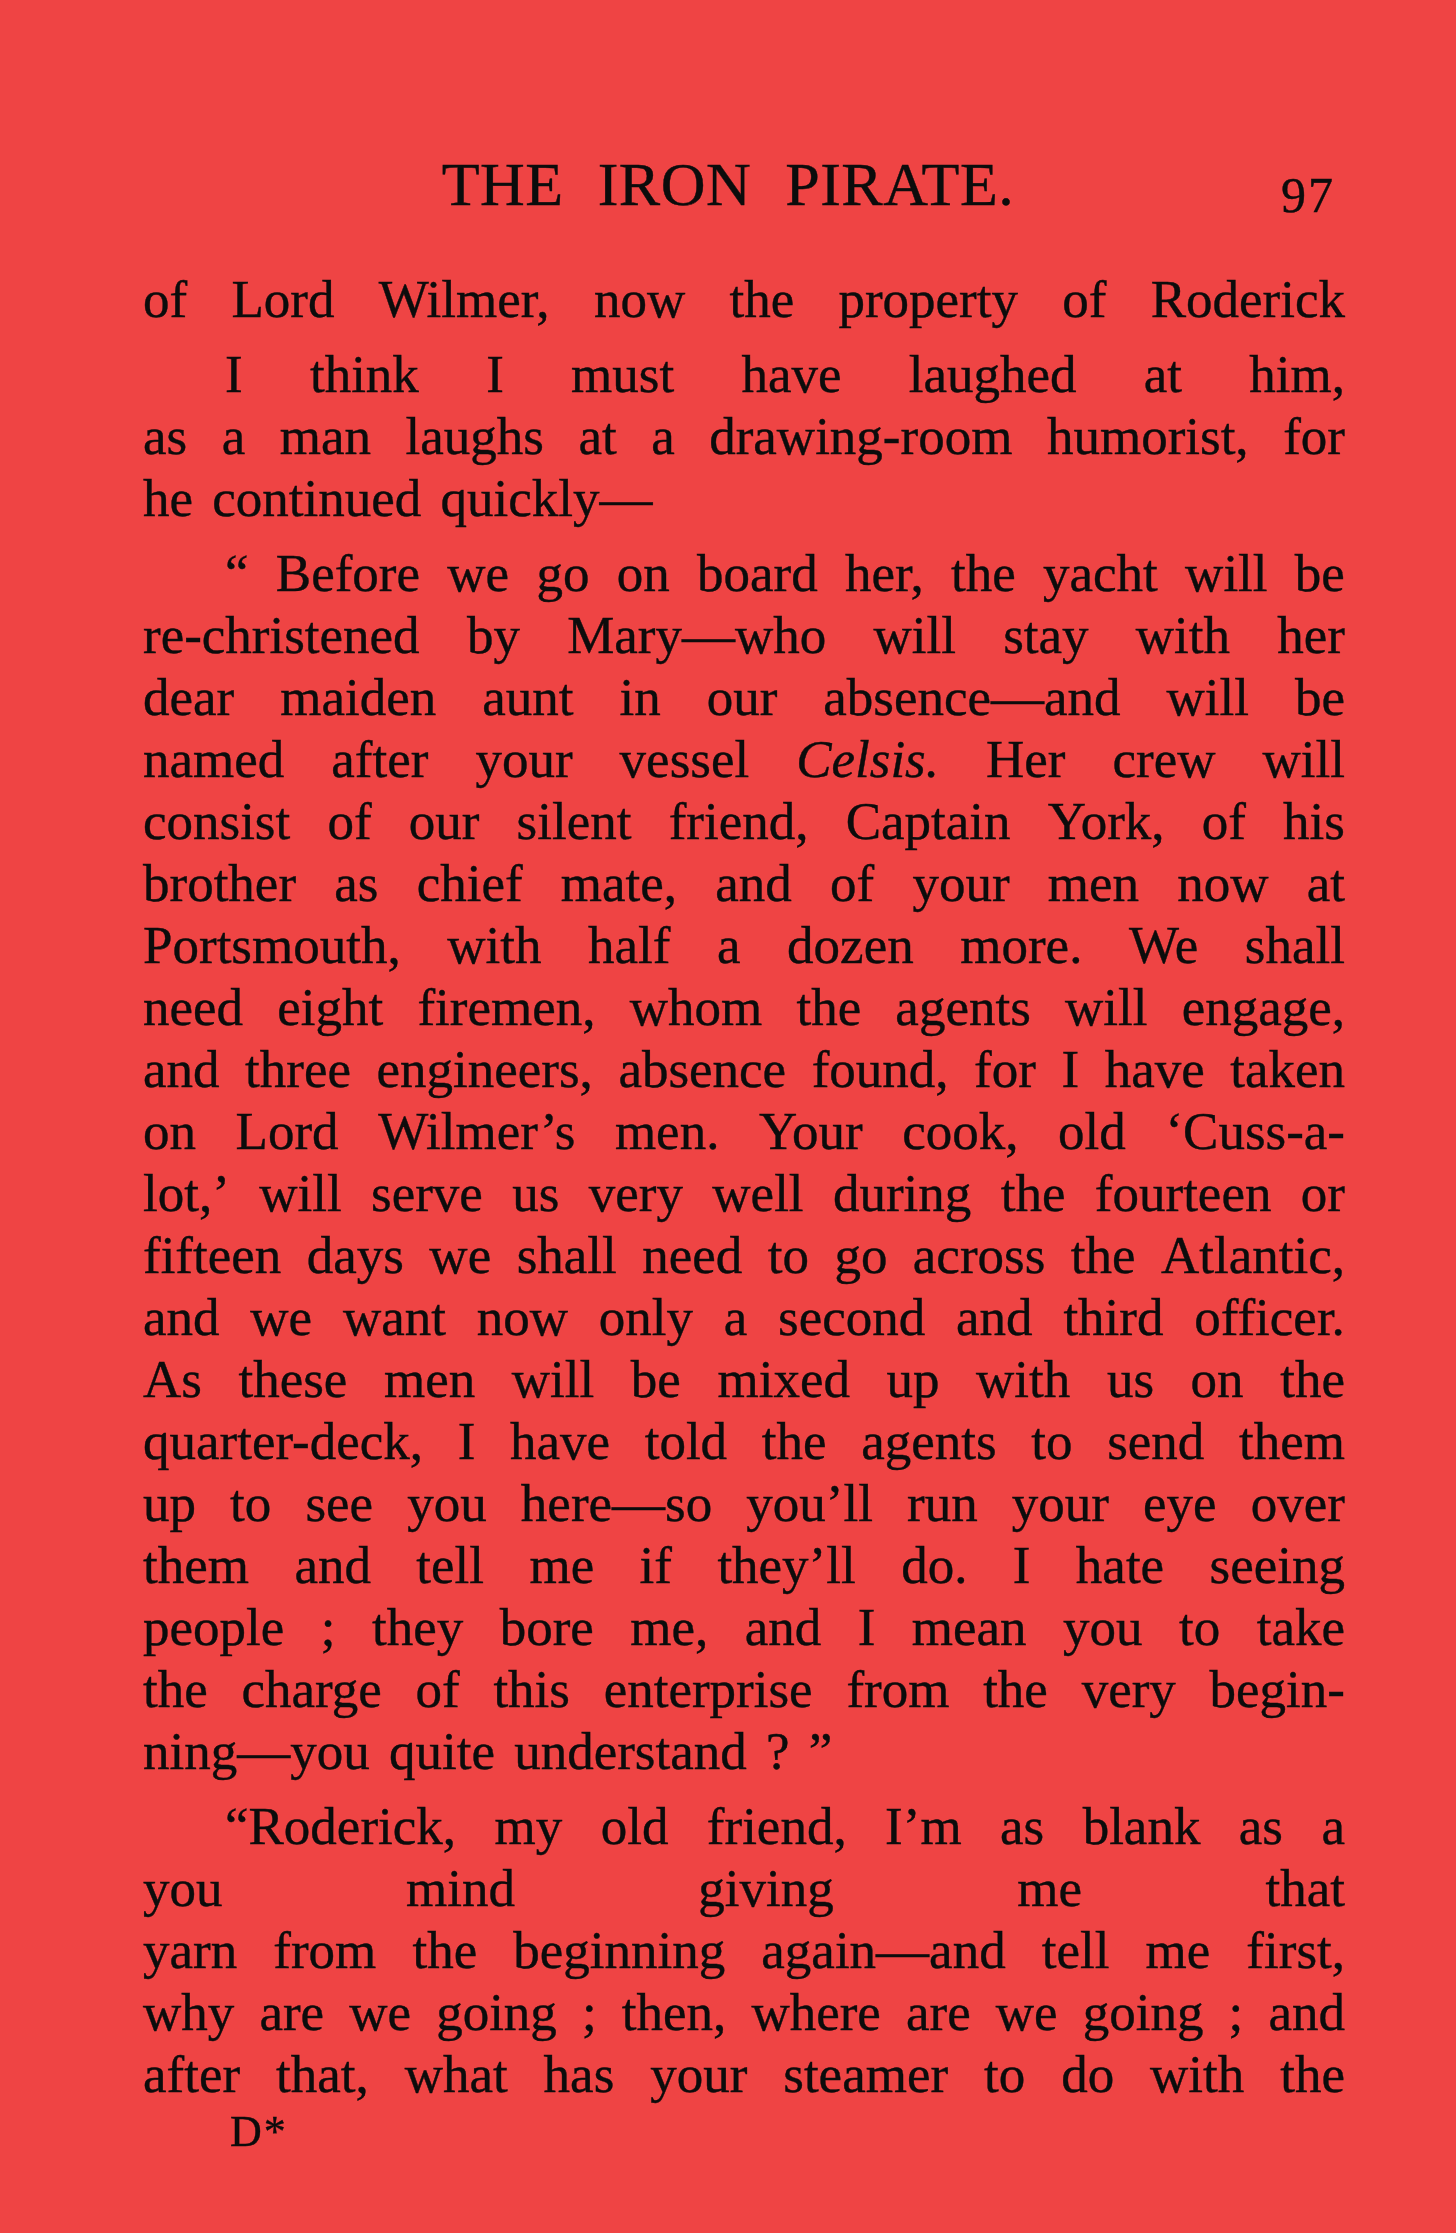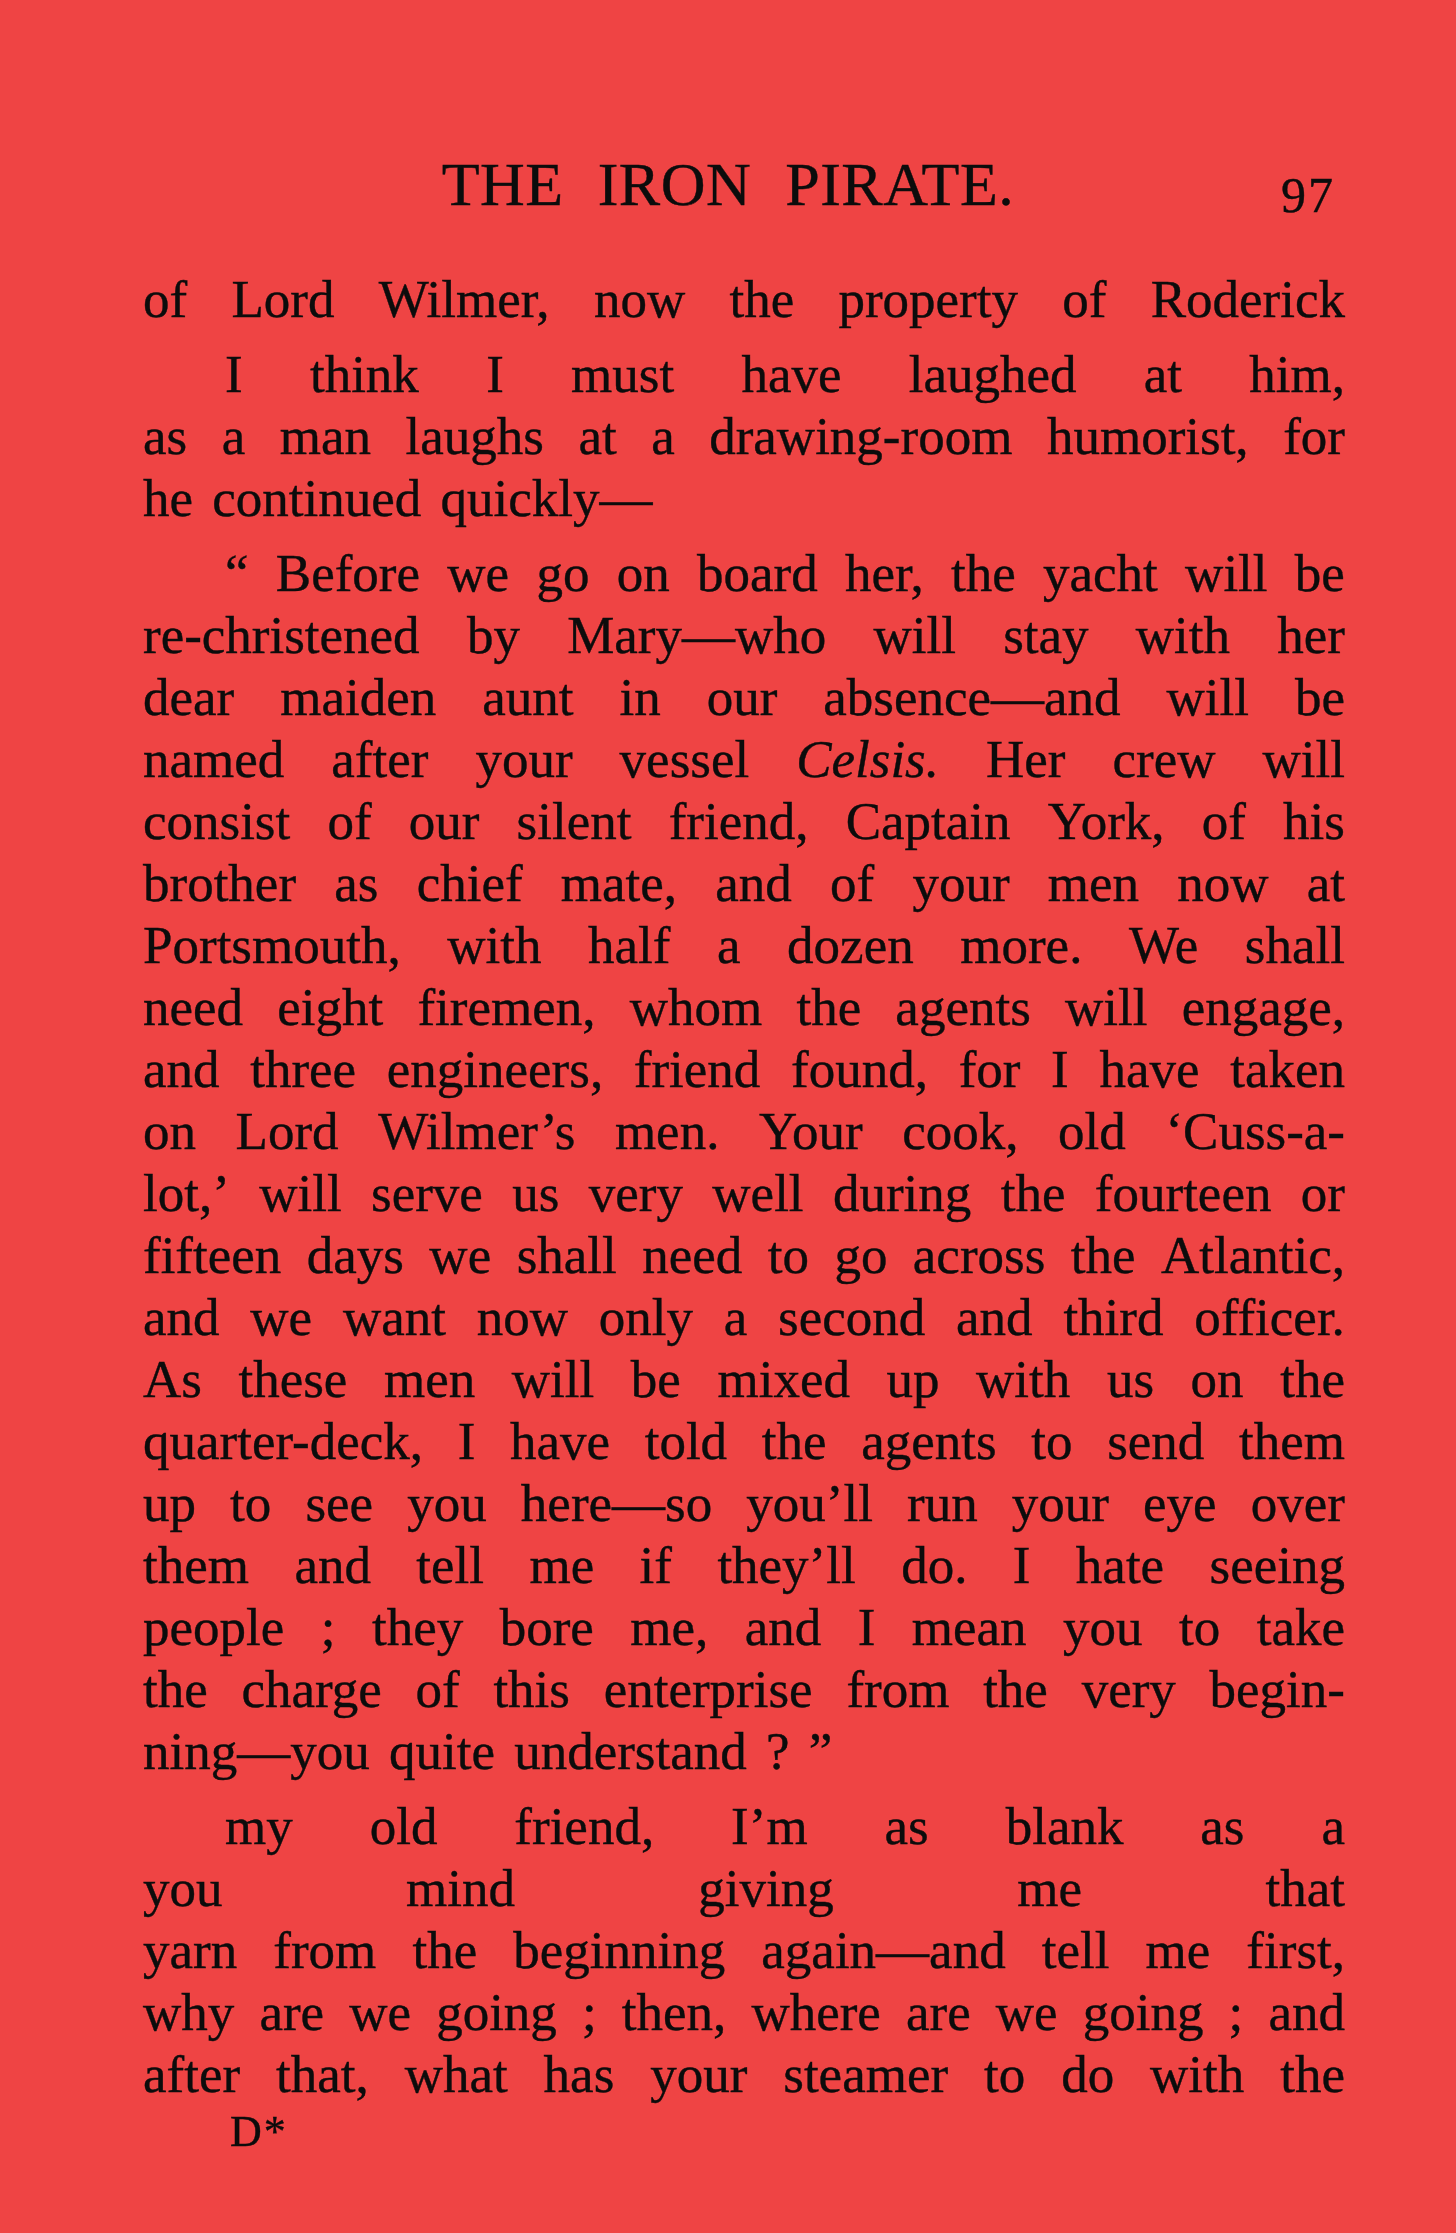--- a/index.html
+++ b/index.html
@@ -210,21 +210,21 @@
           <span class="w">whom</span>
           <span class="w">the</span>
           <span class="w">agents</span>
           <span class="w">will</span>
           <span class="w">engage,</span>
         </div>
         <div class="line just">
           <span class="w">and</span>
           <span class="w">three</span>
           <span class="w">engineers,</span>
-          <span class="w">friend</span>
+          <span class="w">absence</span>
           <span class="w">found,</span>
           <span class="w">for</span>
           <span class="w">I</span>
           <span class="w">have</span>
           <span class="w">taken</span>
         </div>
         <div class="line just">
           <span class="w">on</span>
           <span class="w">Lord</span>
           <span class="w">Wilmer’s</span>
@@ -339,20 +339,21 @@
           <span class="w">enterprise</span>
           <span class="w">from</span>
           <span class="w">the</span>
           <span class="w">very</span>
           <span class="w">begin-</span>
         </div>
         <div class="line left">ning—you quite understand ? ”</div>
       </div>
       <div class="paragraph">
         <div class="line just indent">
+          <span class="w">“Roderick,</span>
           <span class="w">my</span>
           <span class="w">old</span>
           <span class="w">friend,</span>
           <span class="w">I’m</span>
           <span class="w">as</span>
           <span class="w">blank</span>
           <span class="w">as</span>
           <span class="w">a</span>
         </div>
         <div class="line just">

